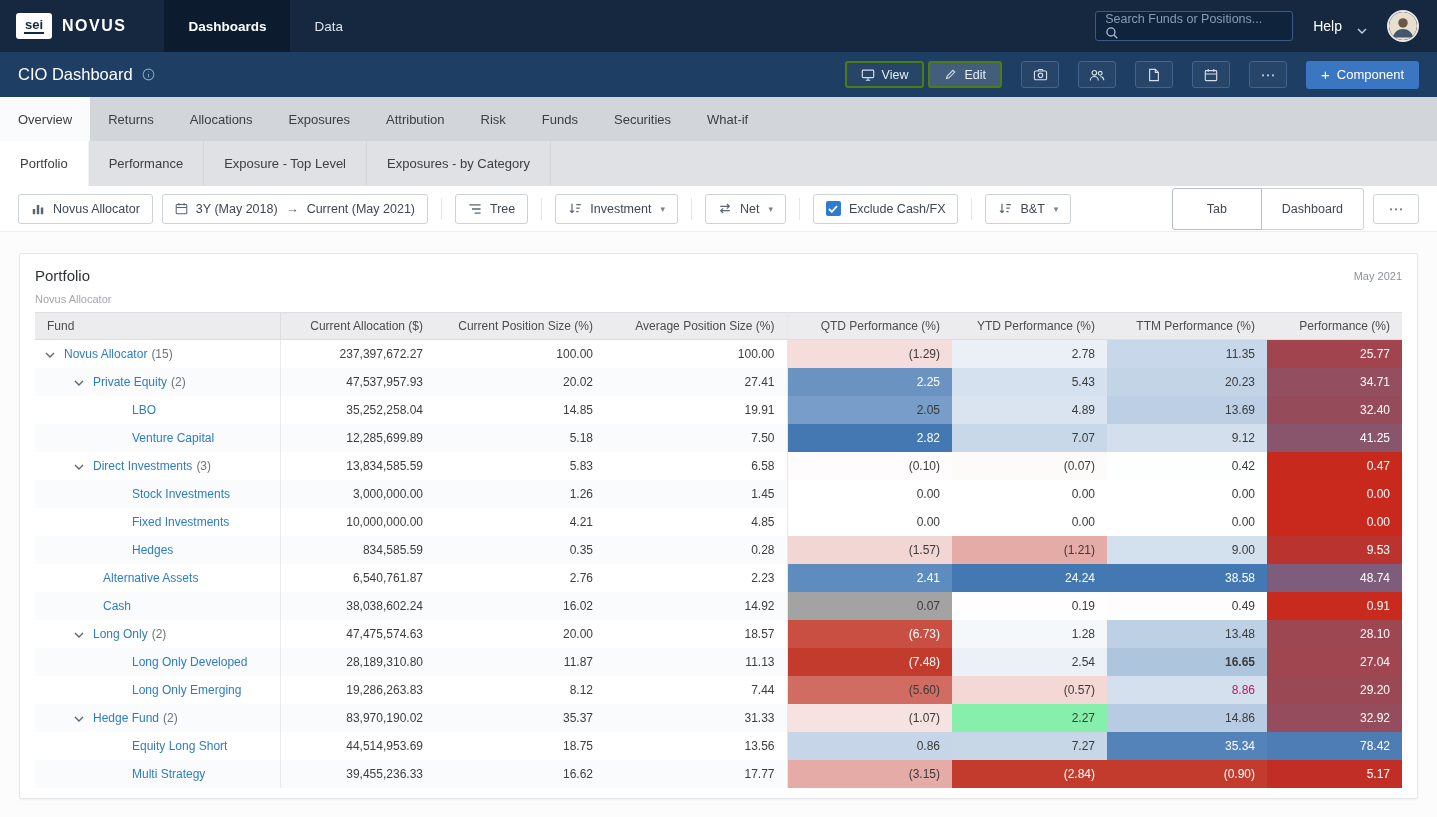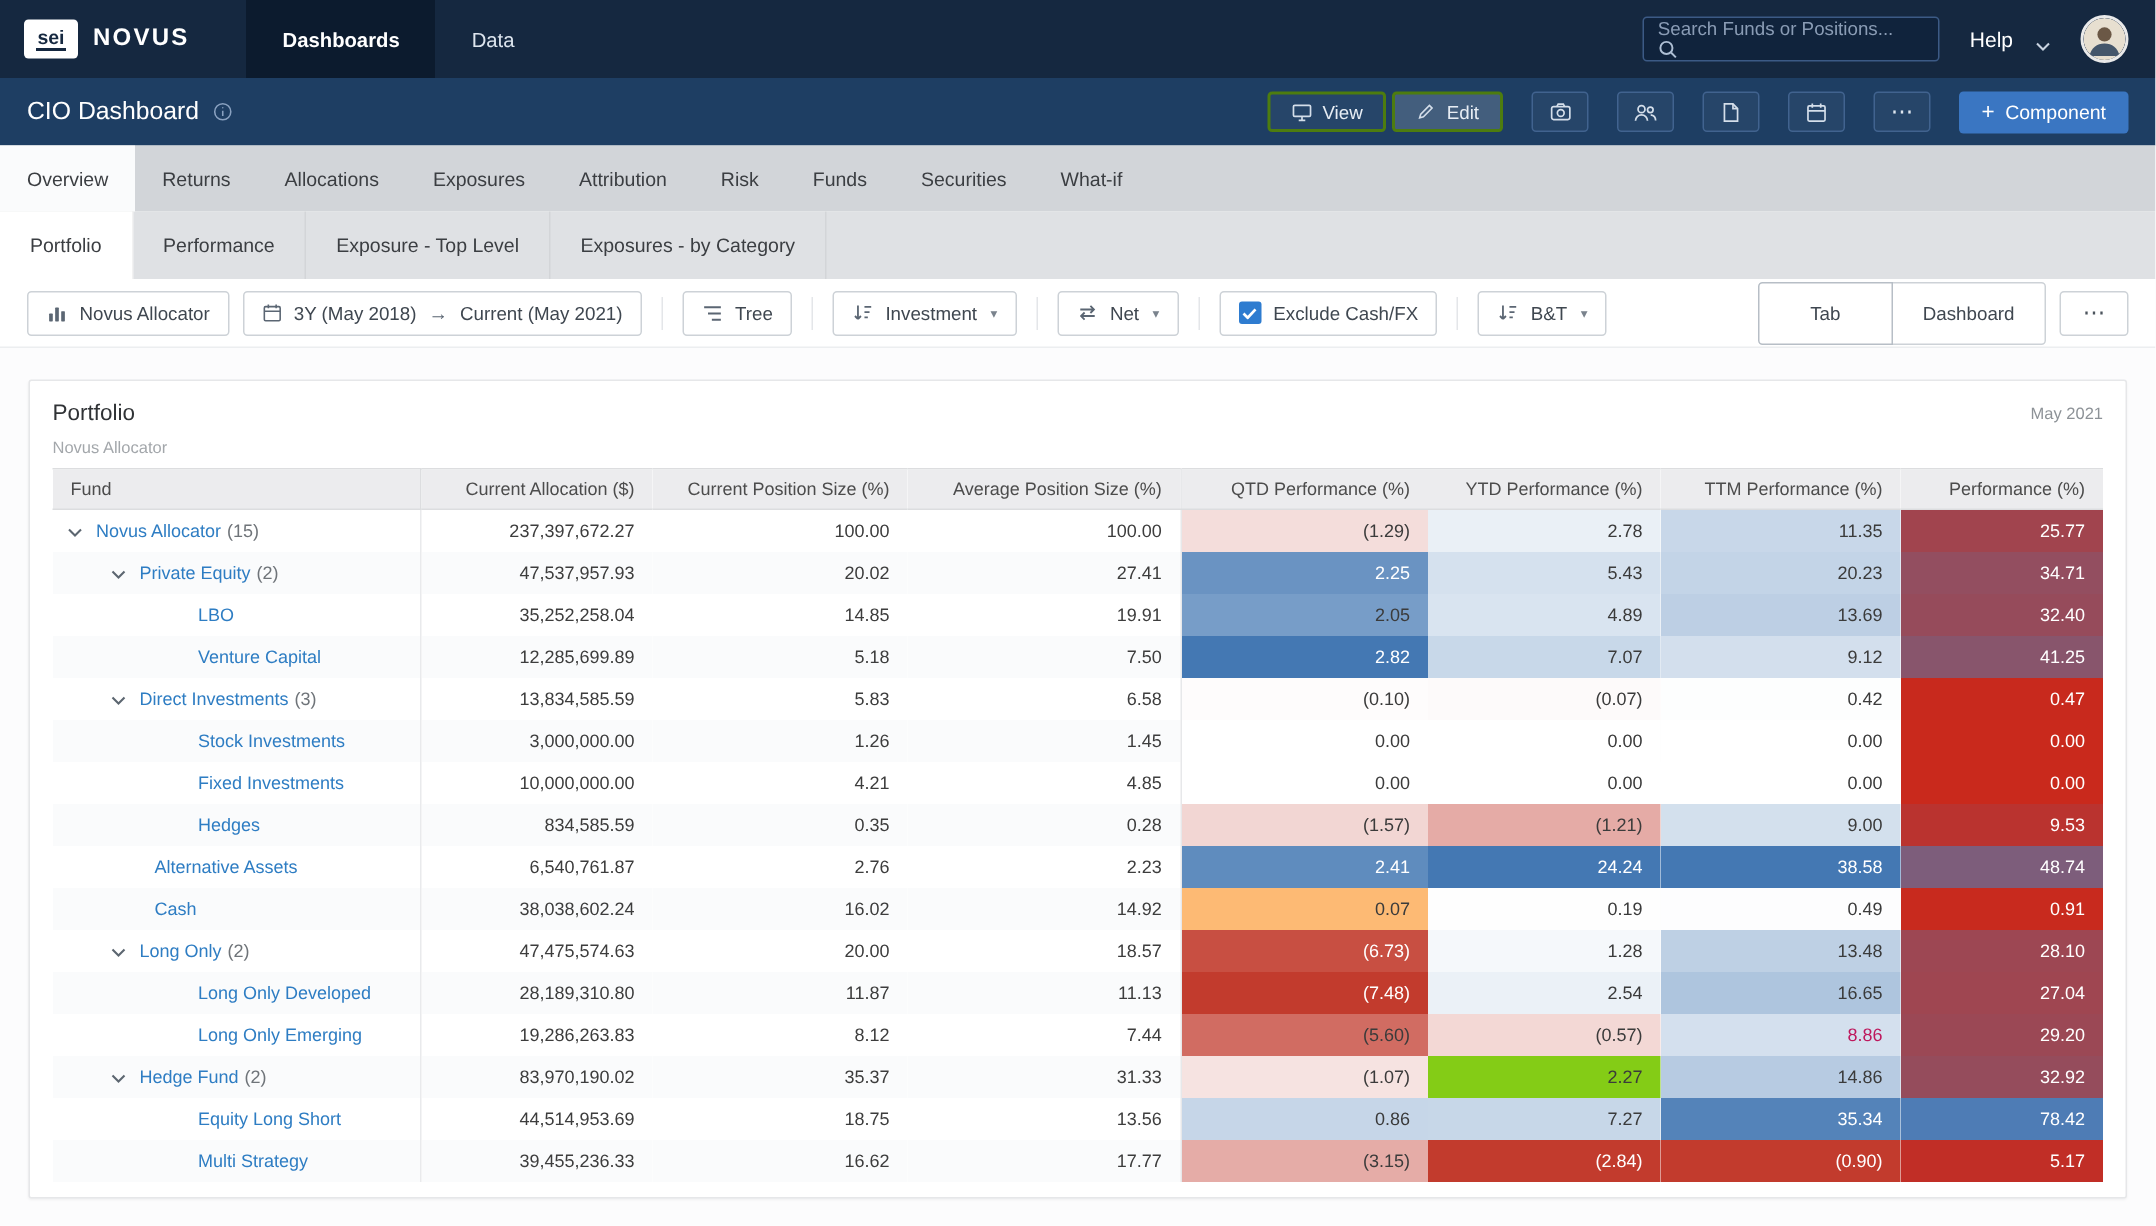--- a/index.html
+++ b/index.html
@@ -439,21 +439,21 @@
             <td class="cell-num cell-heat" style="background: rgb(95, 140, 190); color: rgb(255, 255, 255);">2.41</td>
             <td class="cell-num cell-heat" style="background: rgb(68, 120, 179); color: rgb(255, 255, 255);">24.24</td>
             <td class="cell-num cell-heat" style="background: rgb(68, 120, 179); color: rgb(255, 255, 255);">38.58</td>
             <td class="cell-num cell-heat" style="background: rgb(125, 93, 123); color: rgb(255, 255, 255);">48.74</td>
           </tr>
           <tr>
             <td class="cell-fund" style="padding-left: 39px;"><span class="caret-spacer"></span><span class="fund-link">Cash</span></td>
             <td class="cell-num">38,038,602.24</td>
             <td class="cell-num">16.02</td>
             <td class="cell-num cell-sep">14.92</td>
-            <td class="cell-num cell-heat" style="background: #fdba74; color: rgb(59, 59, 59);">0.07</td>
+            <td class="cell-num cell-heat" style="background: #a3a3a3; color: rgb(59, 59, 59);">0.07</td>
             <td class="cell-num cell-heat" style="background: rgb(254, 254, 254); color: rgb(59, 59, 59);">0.19</td>
             <td class="cell-num cell-heat" style="background: rgb(253, 253, 254); color: rgb(59, 59, 59);">0.49</td>
             <td class="cell-num cell-heat" style="background: rgb(200, 42, 30); color: rgb(255, 255, 255);">0.91</td>
           </tr>
           <tr>
             <td class="cell-fund" style="padding-left: 39px;"><span class="caret">
                 <svg width="10" height="6" viewBox="0 0 10 6" fill="none" stroke="currentColor" stroke-width="1.4">
                   <path d="M1 1l4 4 4-4"></path>
                 </svg>
               </span><span class="fund-link">Long Only</span><span class="fund-count">(2)</span></td>
@@ -465,21 +465,21 @@
             <td class="cell-num cell-heat" style="background: rgb(190, 208, 228); color: rgb(59, 59, 59);">13.48</td>
             <td class="cell-num cell-heat" style="background: rgb(157, 71, 83); color: rgb(255, 255, 255);">28.10</td>
           </tr>
           <tr>
             <td class="cell-fund" style="padding-left: 68px;"><span class="caret-spacer"></span><span class="fund-link">Long Only Developed</span></td>
             <td class="cell-num">28,189,310.80</td>
             <td class="cell-num">11.87</td>
             <td class="cell-num cell-sep">11.13</td>
             <td class="cell-num cell-heat" style="background: rgb(194, 59, 45); color: rgb(255, 255, 255);">(7.48)</td>
             <td class="cell-num cell-heat" style="background: rgb(235, 241, 247); color: rgb(59, 59, 59);">2.54</td>
-            <td class="cell-num cell-heat" style="background: rgb(174, 197, 222); color: rgb(59, 59, 59);">16.65</td>
+            <td class="cell-num cell-heat" style="background: rgb(174, 197, 222); color: rgb(59, 59, 59); font-weight: bold;">16.65</td>
             <td class="cell-num cell-heat" style="background: rgb(159, 70, 81); color: rgb(255, 255, 255);">27.04</td>
           </tr>
           <tr>
             <td class="cell-fund" style="padding-left: 68px;"><span class="caret-spacer"></span><span class="fund-link">Long Only Emerging</span></td>
             <td class="cell-num">19,286,263.83</td>
             <td class="cell-num">8.12</td>
             <td class="cell-num cell-sep">7.44</td>
             <td class="cell-num cell-heat" style="background: rgb(209, 108, 98); color: rgb(59, 59, 59);">(5.60)</td>
             <td class="cell-num cell-heat" style="background: rgb(243, 216, 213); color: rgb(59, 59, 59);">(0.57)</td>
             <td class="cell-num cell-heat" style="background: rgb(212, 224, 238); color: #be185d;">8.86</td>
@@ -488,21 +488,21 @@
           <tr>
             <td class="cell-fund" style="padding-left: 39px;"><span class="caret">
                 <svg width="10" height="6" viewBox="0 0 10 6" fill="none" stroke="currentColor" stroke-width="1.4">
                   <path d="M1 1l4 4 4-4"></path>
                 </svg>
               </span><span class="fund-link">Hedge Fund</span><span class="fund-count">(2)</span></td>
             <td class="cell-num">83,970,190.02</td>
             <td class="cell-num">35.37</td>
             <td class="cell-num cell-sep">31.33</td>
             <td class="cell-num cell-heat" style="background: rgb(246, 227, 225); color: rgb(59, 59, 59);">(1.07)</td>
-            <td class="cell-num cell-heat" style="background: #84cc16; color: rgb(59, 59, 59);">2.27</td>
+            <td class="cell-num cell-heat" style="background: #86efac; color: rgb(59, 59, 59);">2.27</td>
             <td class="cell-num cell-heat" style="background: rgb(183, 203, 226); color: rgb(59, 59, 59);">14.86</td>
             <td class="cell-num cell-heat" style="background: rgb(149, 76, 92); color: rgb(255, 255, 255);">32.92</td>
           </tr>
           <tr>
             <td class="cell-fund" style="padding-left: 68px;"><span class="caret-spacer"></span><span class="fund-link">Equity Long Short</span></td>
             <td class="cell-num">44,514,953.69</td>
             <td class="cell-num">18.75</td>
             <td class="cell-num cell-sep">13.56</td>
             <td class="cell-num cell-heat" style="background: rgb(198, 214, 232); color: rgb(59, 59, 59);">0.86</td>
             <td class="cell-num cell-heat" style="background: rgb(199, 215, 232); color: rgb(59, 59, 59);">7.27</td>

